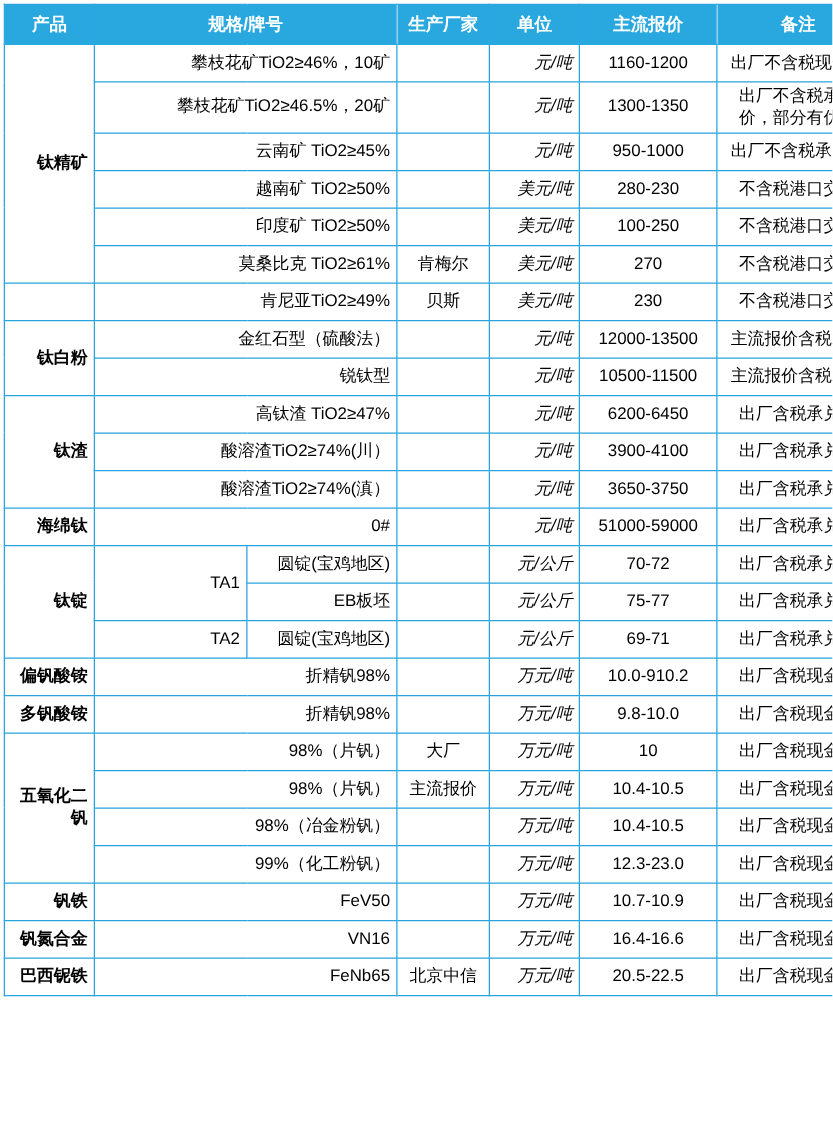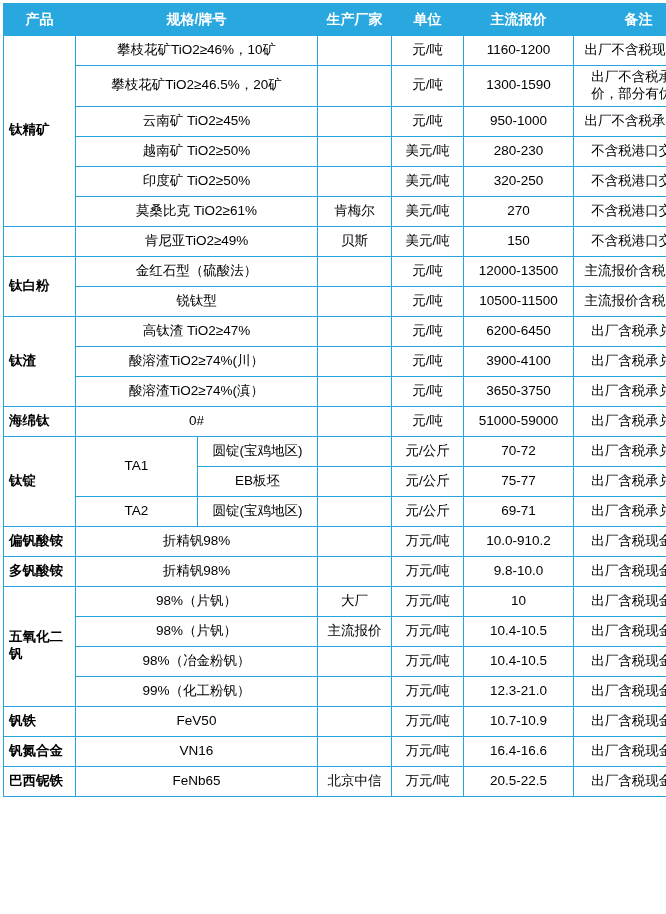--- a/index.html
+++ b/index.html
@@ -44,28 +44,28 @@
   table.price-table thead th {
     background: #29a8e0;
     color: #ffffff;
     font-weight: bold;
     text-align: center;
     height: 32px;
     font-size: 14px;
     border: 1px solid #29a8e0;
   }
   td.ctr  { text-align: center; }
-  td.lft  { text-align: center; }
+  td.lft  { text-align: right; }
   td.prod {
-    text-align: left;
+    text-align: right;
     font-weight: bold;
     font-size: 14px;
   }
   td.wrap { white-space: normal; }
-  td.nowrap { white-space: nowrap; }
+  td.nowrap { white-space: nowrap; font-style: italic; }
 </style>
 </head>
 <body>
 
 <div class="sheet">
   <table class="price-table">
     <colgroup>
       <col class="c-product">
       <col class="c-spec">
       <col class="c-spec2">
@@ -90,57 +90,57 @@
           <td class="lft wrap" colspan="2">攀枝花矿TiO2≥46%，10矿</td>
           <td class="ctr"></td>
           <td class="lft nowrap">元/吨</td>
           <td class="ctr">1160-1200</td>
           <td class="ctr wrap">出厂不含税现金价</td>
         </tr>
         <tr>
           <td class="lft wrap" colspan="2">攀枝花矿TiO2≥46.5%，20矿</td>
           <td class="ctr"></td>
           <td class="lft nowrap">元/吨</td>
-          <td class="ctr">1300-1590</td>
+          <td class="ctr">1300-1350</td>
           <td class="ctr wrap">出厂不含税承兑价，部分有优惠</td>
         </tr>
         <tr>
           <td class="lft wrap" colspan="2">云南矿 TiO2≥45%</td>
           <td class="ctr"></td>
           <td class="lft nowrap">元/吨</td>
           <td class="ctr">950-1000</td>
           <td class="ctr wrap">出厂不含税承兑价</td>
         </tr>
         <tr>
           <td class="lft wrap" colspan="2">越南矿 TiO2≥50%</td>
           <td class="ctr"></td>
           <td class="lft nowrap">美元/吨</td>
           <td class="ctr">280-230</td>
           <td class="ctr wrap">不含税港口交货</td>
         </tr>
         <tr>
           <td class="lft wrap" colspan="2">印度矿 TiO2≥50%</td>
           <td class="ctr"></td>
           <td class="lft nowrap">美元/吨</td>
-          <td class="ctr">320-250</td>
+          <td class="ctr">100-250</td>
           <td class="ctr wrap">不含税港口交货</td>
         </tr>
         <tr>
           <td class="lft wrap" colspan="2">莫桑比克 TiO2≥61%</td>
           <td class="ctr">肯梅尔</td>
           <td class="lft nowrap">美元/吨</td>
           <td class="ctr">270</td>
           <td class="ctr wrap">不含税港口交货</td>
         </tr>
         <tr>
           <td class="prod wrap"></td>
           <td class="lft wrap" colspan="2">肯尼亚TiO2≥49%</td>
           <td class="ctr">贝斯</td>
           <td class="lft nowrap">美元/吨</td>
-          <td class="ctr">150</td>
+          <td class="ctr">230</td>
           <td class="ctr wrap">不含税港口交货</td>
         </tr>
         <tr>
           <td class="prod wrap" rowspan="2">钛白粉</td>
           <td class="lft wrap" colspan="2">金红石型（硫酸法）</td>
           <td class="ctr"></td>
           <td class="lft nowrap">元/吨</td>
           <td class="ctr">12000-13500</td>
           <td class="ctr wrap">主流报价含税承兑</td>
         </tr>
@@ -240,21 +240,21 @@
           <td class="lft wrap" colspan="2">98%（冶金粉钒）</td>
           <td class="ctr"></td>
           <td class="lft nowrap">万元/吨</td>
           <td class="ctr">10.4-10.5</td>
           <td class="ctr wrap">出厂含税现金价</td>
         </tr>
         <tr>
           <td class="lft wrap" colspan="2">99%（化工粉钒）</td>
           <td class="ctr"></td>
           <td class="lft nowrap">万元/吨</td>
-          <td class="ctr">12.3-21.0</td>
+          <td class="ctr">12.3-23.0</td>
           <td class="ctr wrap">出厂含税现金价</td>
         </tr>
         <tr>
           <td class="prod wrap">钒铁</td>
           <td class="lft wrap" colspan="2">FeV50</td>
           <td class="ctr"></td>
           <td class="lft nowrap">万元/吨</td>
           <td class="ctr">10.7-10.9</td>
           <td class="ctr wrap">出厂含税现金价</td>
         </tr>

